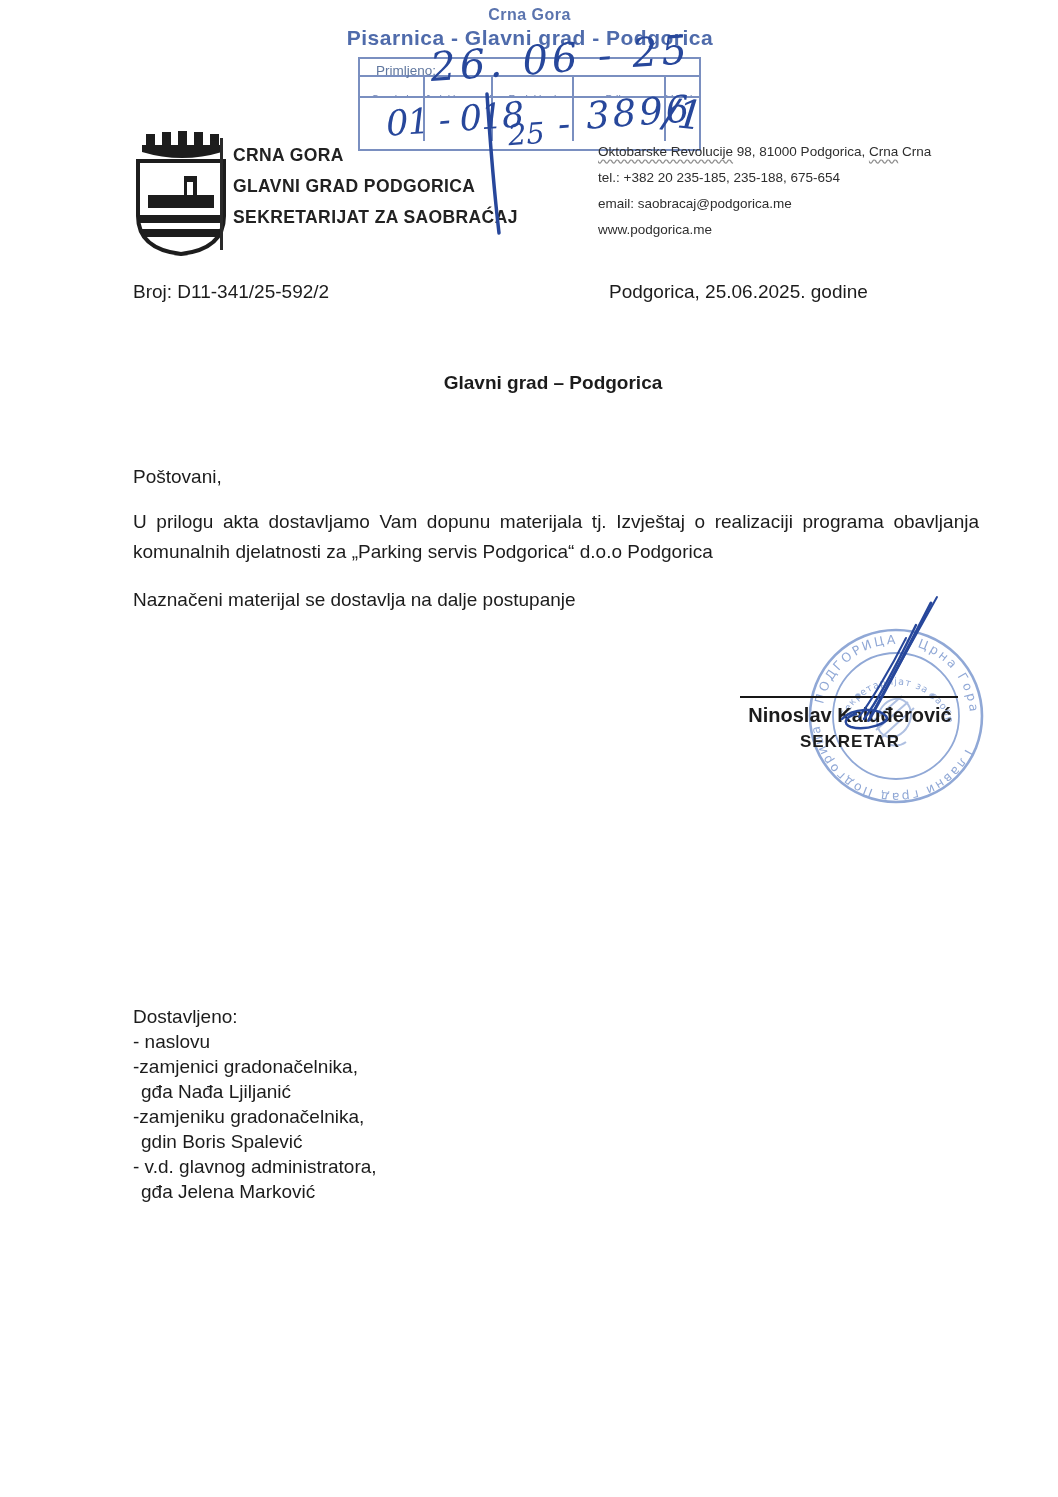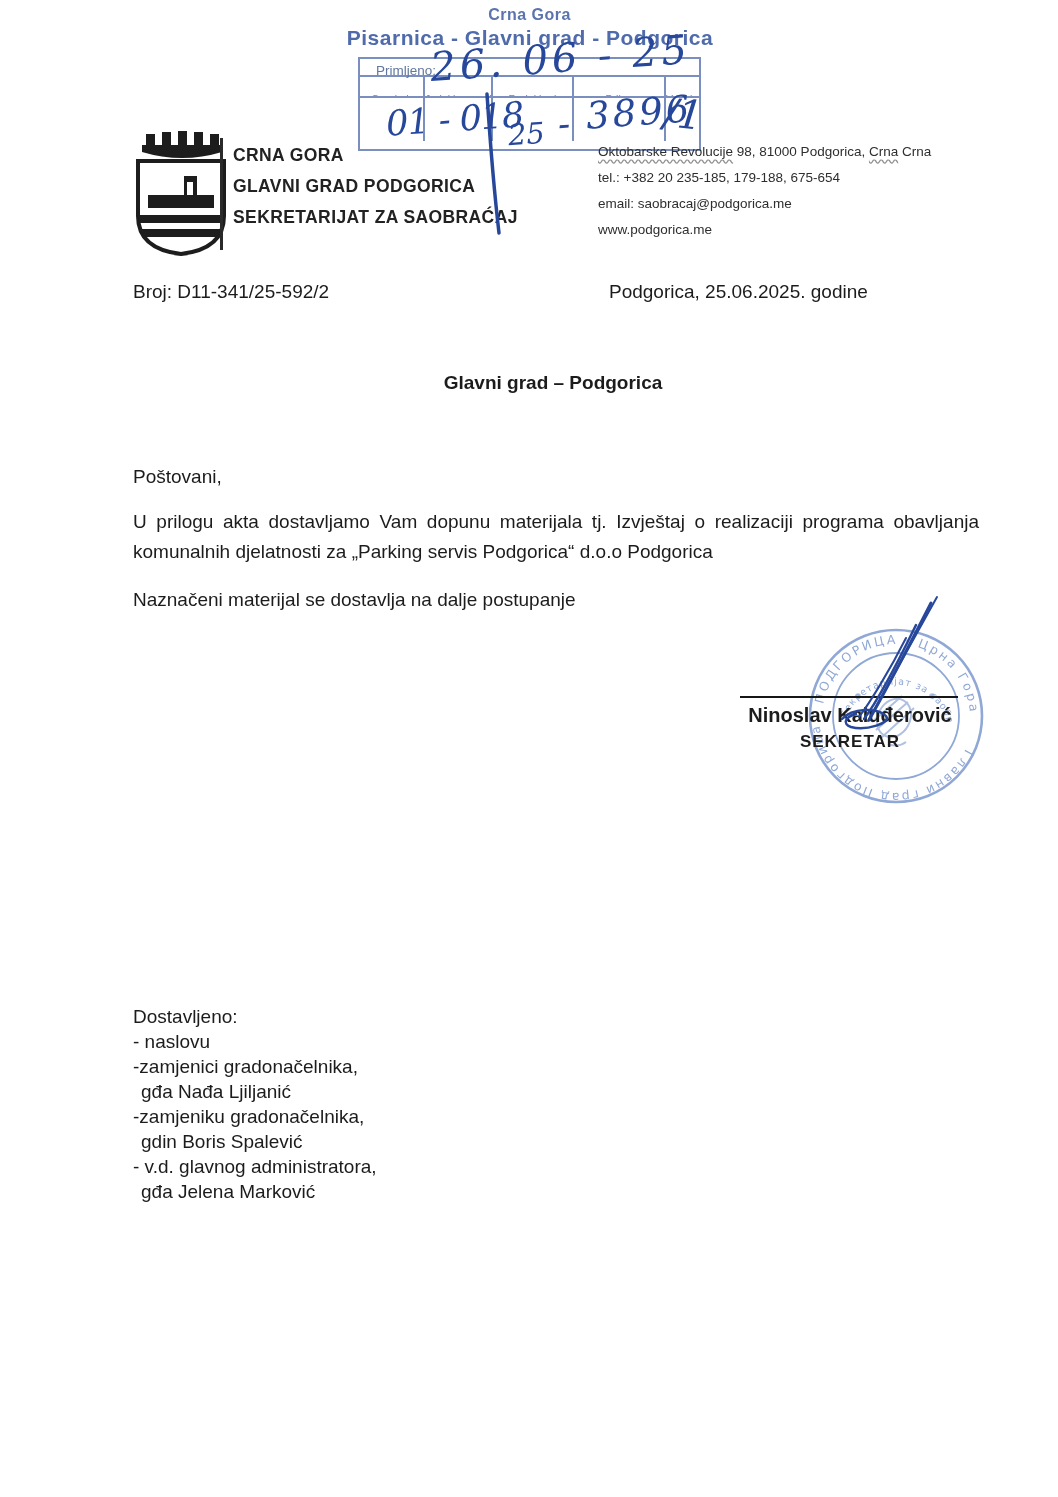--- a/index.html
+++ b/index.html
@@ -128,21 +128,21 @@
   <div class="lh-divider"></div>
 
   <div class="lh-text">
     <div>CRNA GORA</div>
     <div>GLAVNI GRAD PODGORICA</div>
     <div>SEKRETARIJAT ZA SAOBRAĆAJ</div>
   </div>
 
   <div class="contact">
     <div><span class="sc-underline">Oktobarske Revolucije</span><span> 98, 81000 Podgorica, </span><span class="sc-underline">Crna</span><span> Crna</span></div>
-    <div>tel.: +382 20 235-185, 179-188, 675-654</div>
+    <div>tel.: +382 20 235-185, 235-188, 675-654</div>
     <div>email: saobracaj@podgorica.me</div>
     <div>www.podgorica.me</div>
   </div>
 
   <div class="ref-number">Broj: D11-341/25-592/2</div>
   <div class="ref-place">Podgorica, 25.06.2025. godine</div>
 
   <div class="addressee">
     <div>Glavni grad – Podgorica</div>
   </div>

